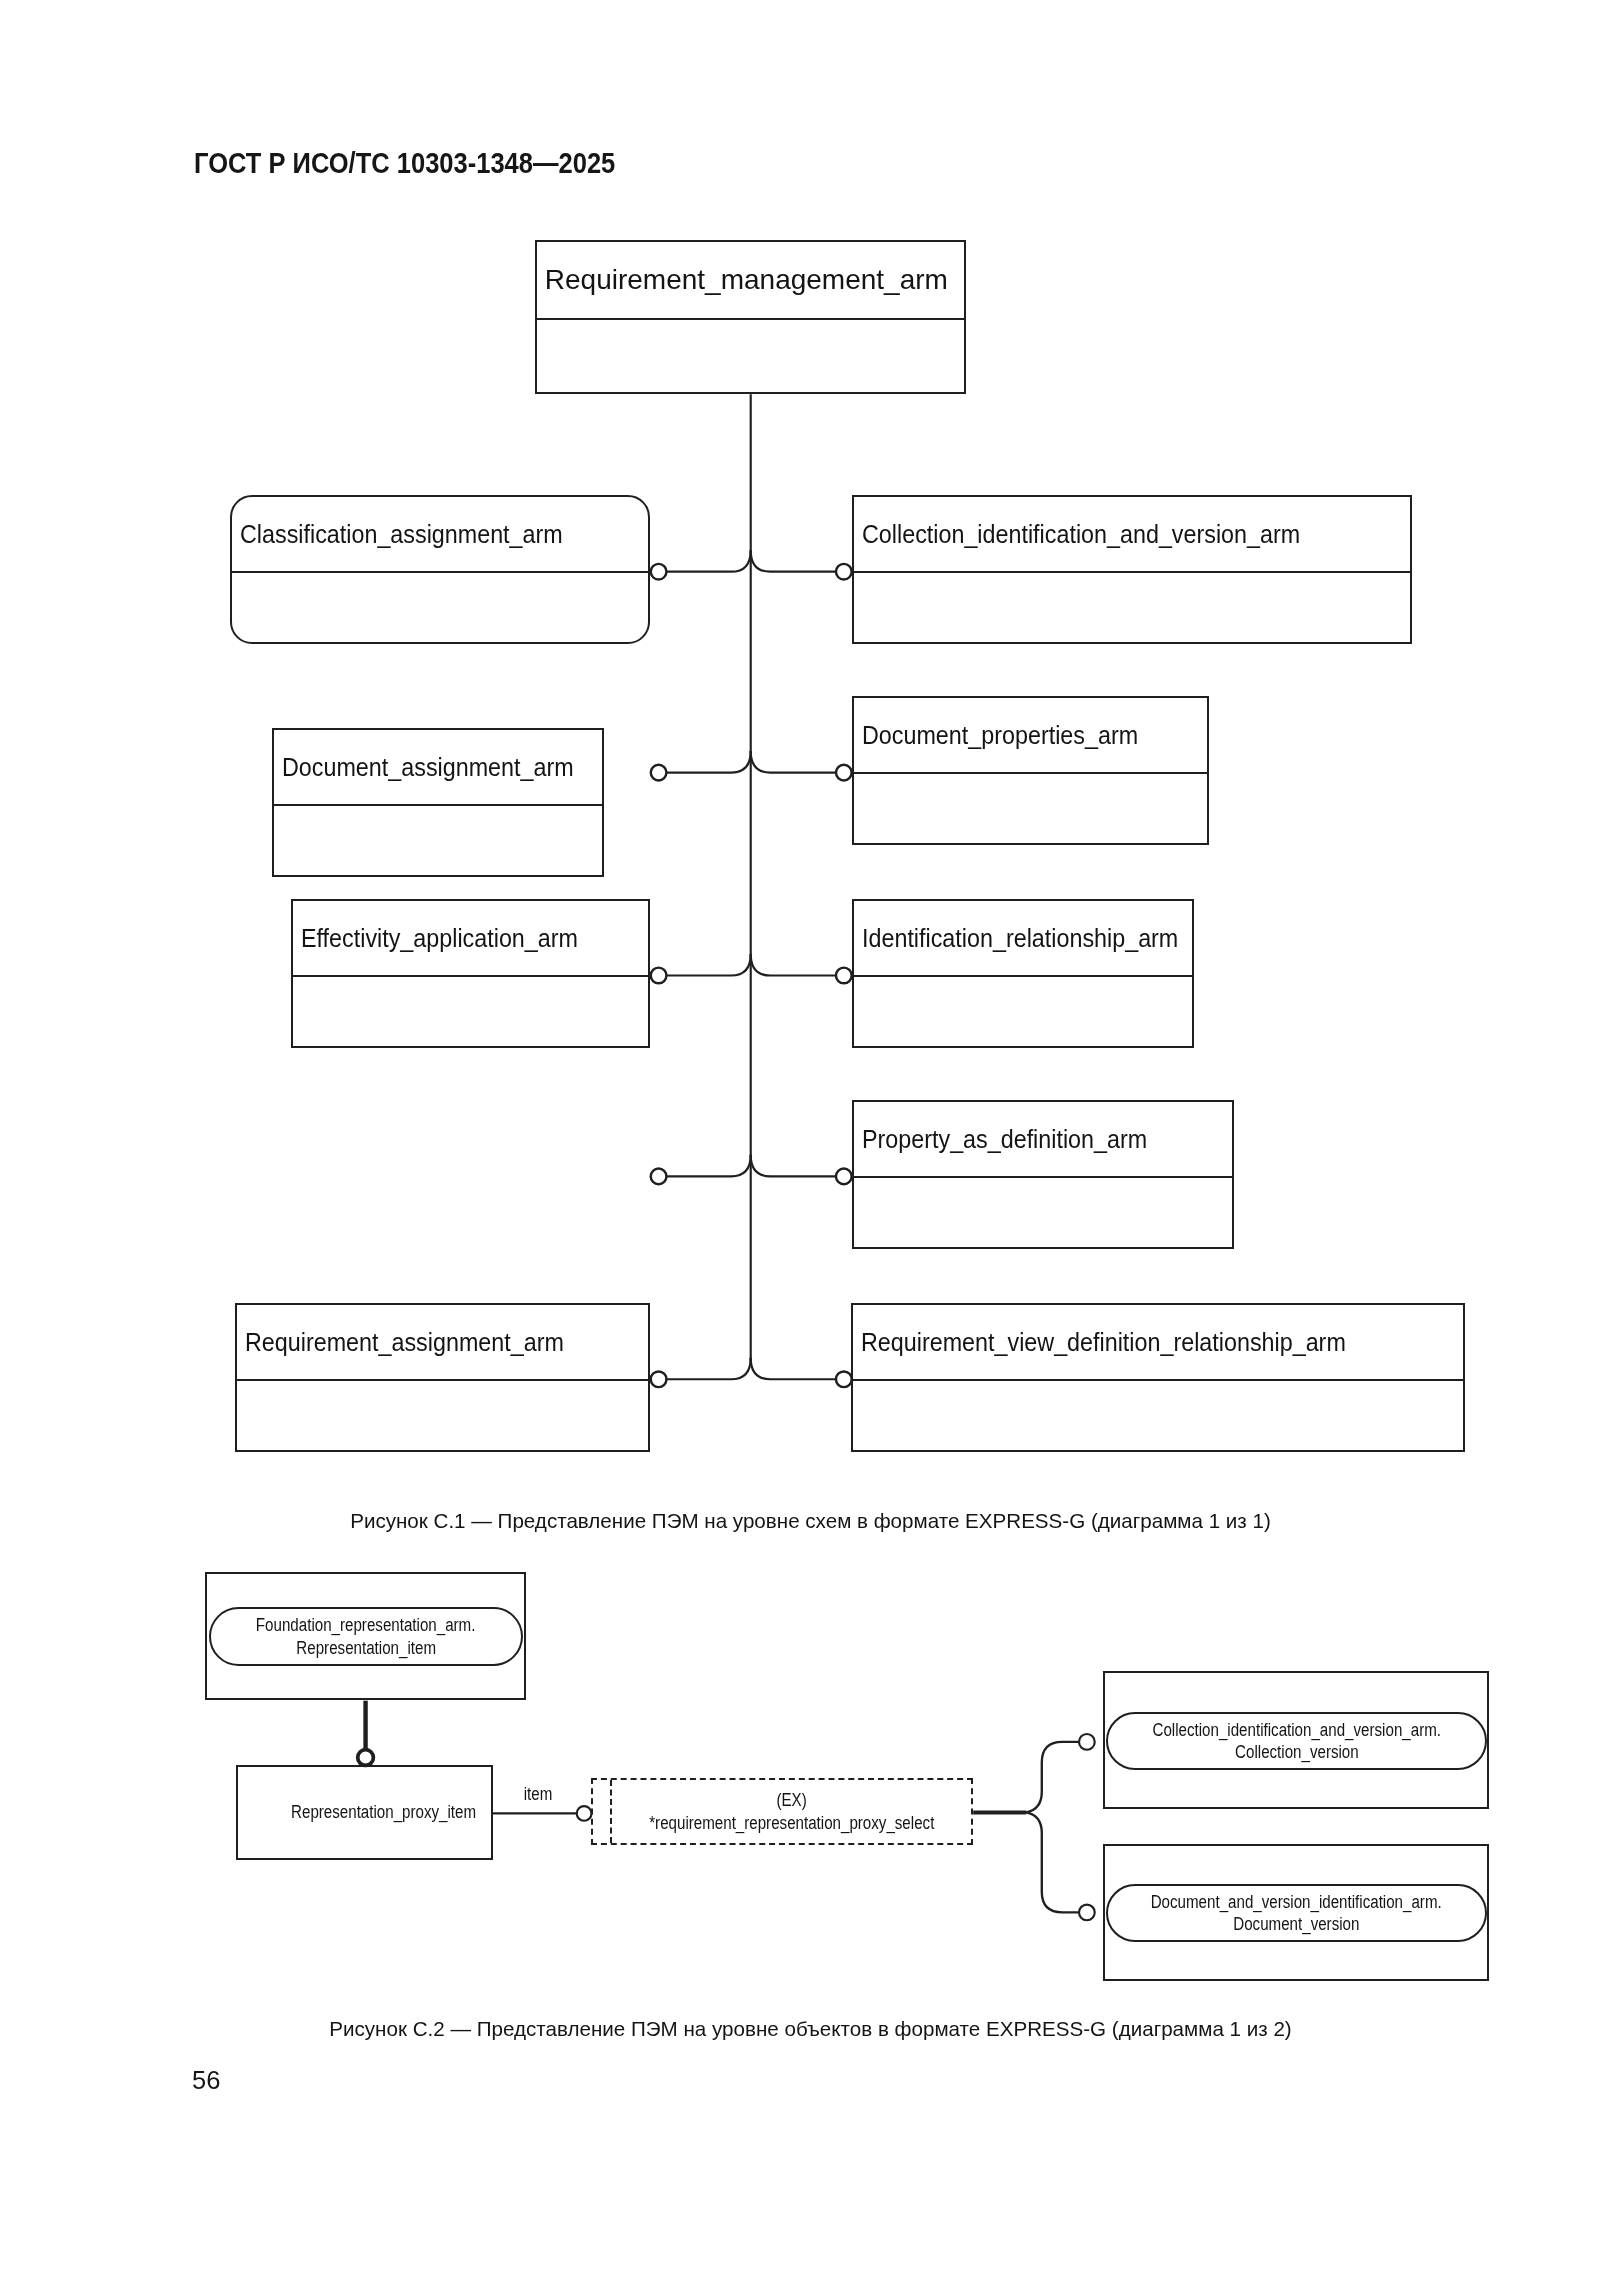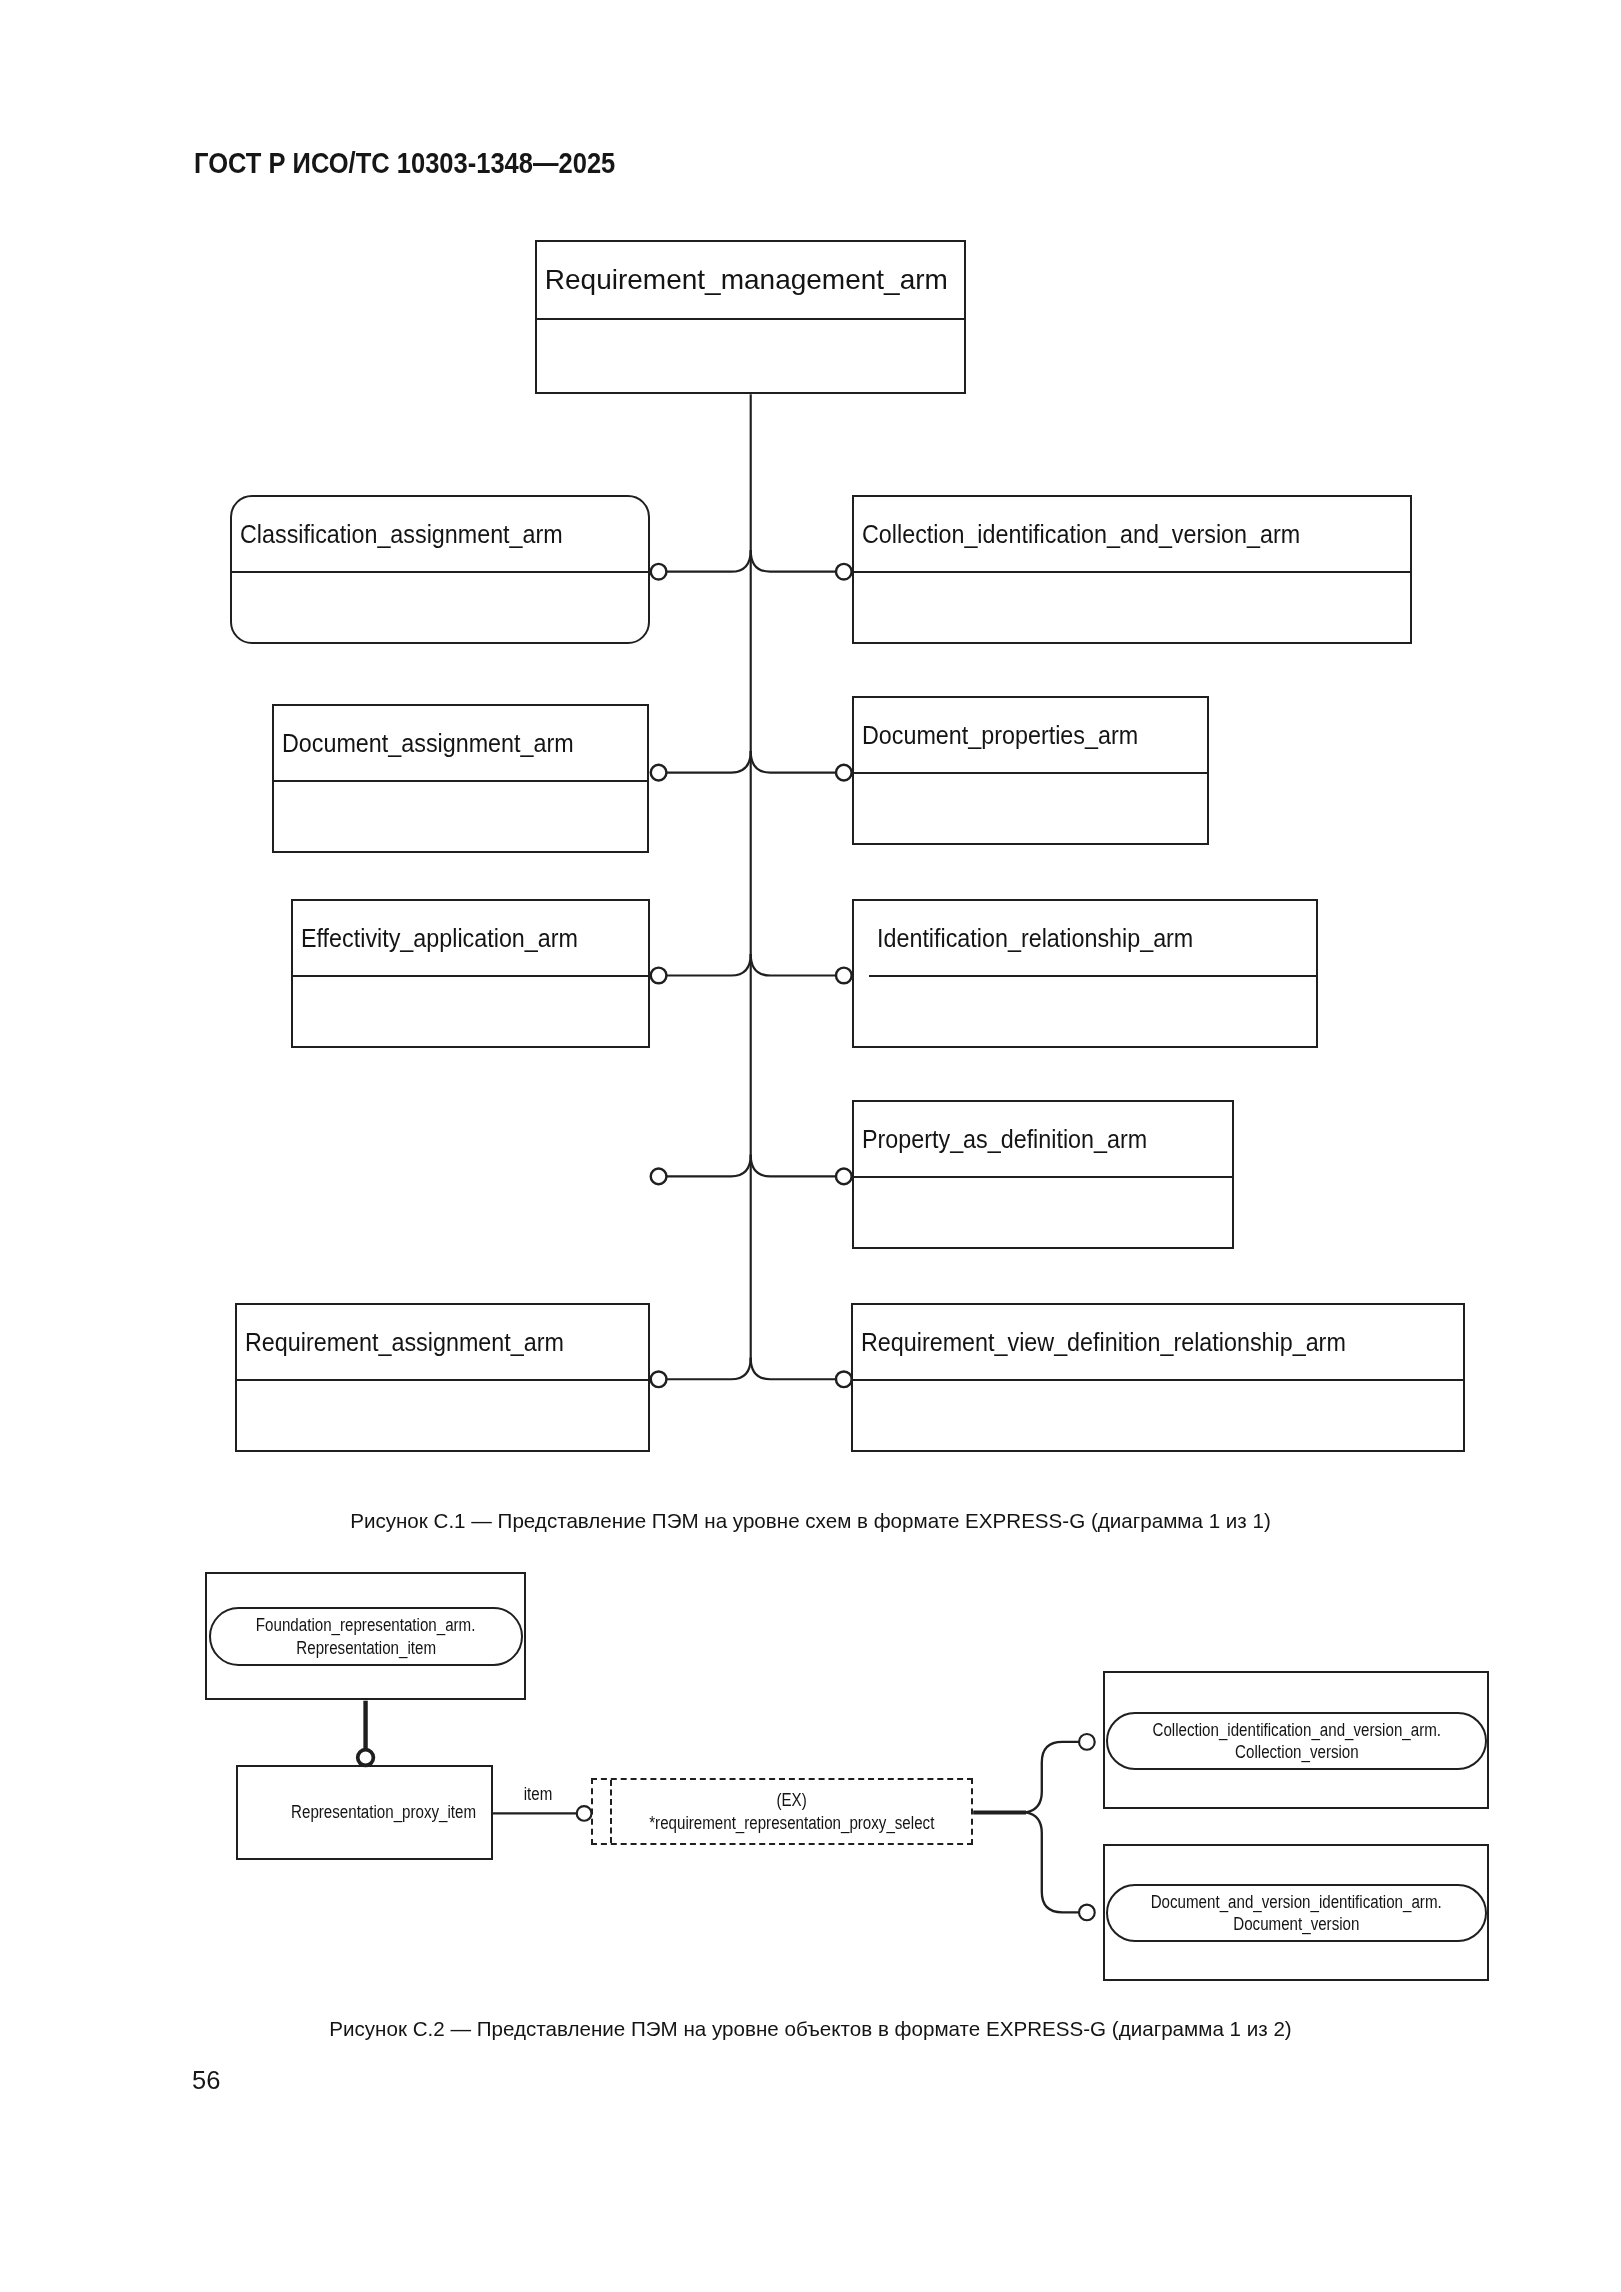--- a/index.html
+++ b/index.html
@@ -93,21 +93,21 @@
     <div class="schema-title">
       <span class="no-squeeze">Requirement_management_arm</span>
     </div>
   </div>
 
   <div class="schema-box" style="left:230px;top:495px;width:420px;height:149px;border-radius:22px;">
     <div class="schema-title">
       <span>Classification_assignment_arm</span>
     </div>
   </div>
-  <div class="schema-box" style="left:272px;top:704px;width:377px;height:149px;">
+  <div class="schema-box" style="left:272px;top:728px;width:332px;height:149px;">
     <div class="schema-title">
       <span>Document_assignment_arm</span>
     </div>
   </div>
   <div class="schema-box" style="left:291px;top:899px;width:359px;height:149px;">
     <div class="schema-title">
       <span>Effectivity_application_arm</span>
     </div>
   </div>
   <div class="schema-box" style="left:235px;top:1303px;width:415px;height:149px;">
@@ -119,21 +119,21 @@
   <div class="schema-box" style="left:852px;top:495px;width:560px;height:149px;">
     <div class="schema-title">
       <span>Collection_identification_and_version_arm</span>
     </div>
   </div>
   <div class="schema-box" style="left:852px;top:696px;width:357px;height:149px;">
     <div class="schema-title">
       <span>Document_properties_arm</span>
     </div>
   </div>
-  <div class="schema-box" style="left:852px;top:899px;width:466px;height:149px;padding-left:15px;">
+  <div class="schema-box" style="left:852px;top:899px;width:342px;height:149px;">
     <div class="schema-title">
       <span>Identification_relationship_arm</span>
     </div>
   </div>
   <div class="schema-box" style="left:852px;top:1100px;width:382px;height:149px;">
     <div class="schema-title">
       <span>Property_as_definition_arm</span>
     </div>
   </div>
   <div class="schema-box" style="left:851px;top:1303px;width:614px;height:149px;">

